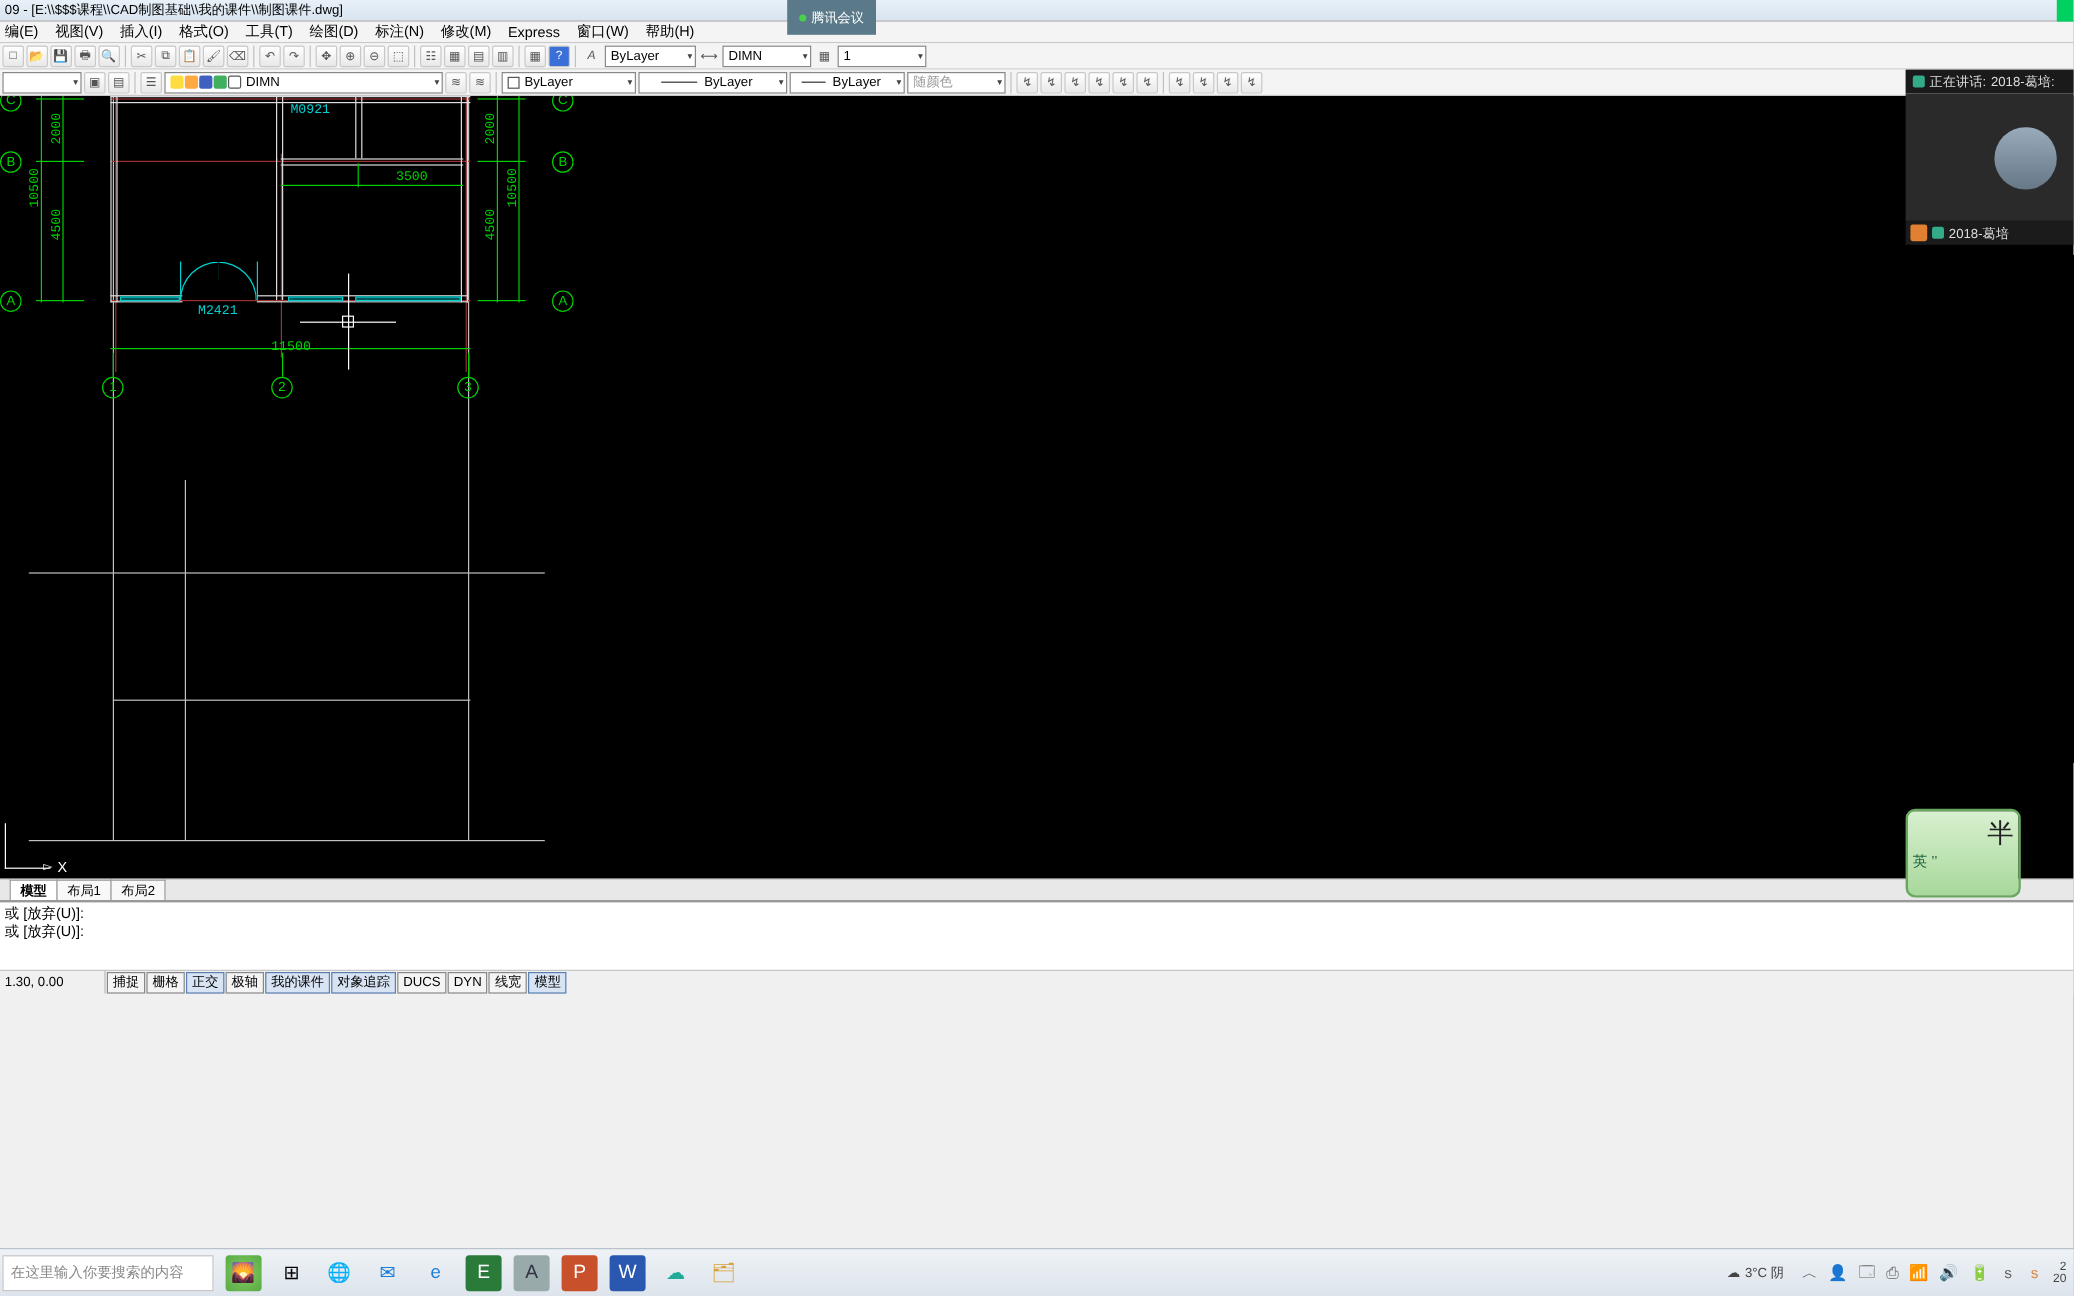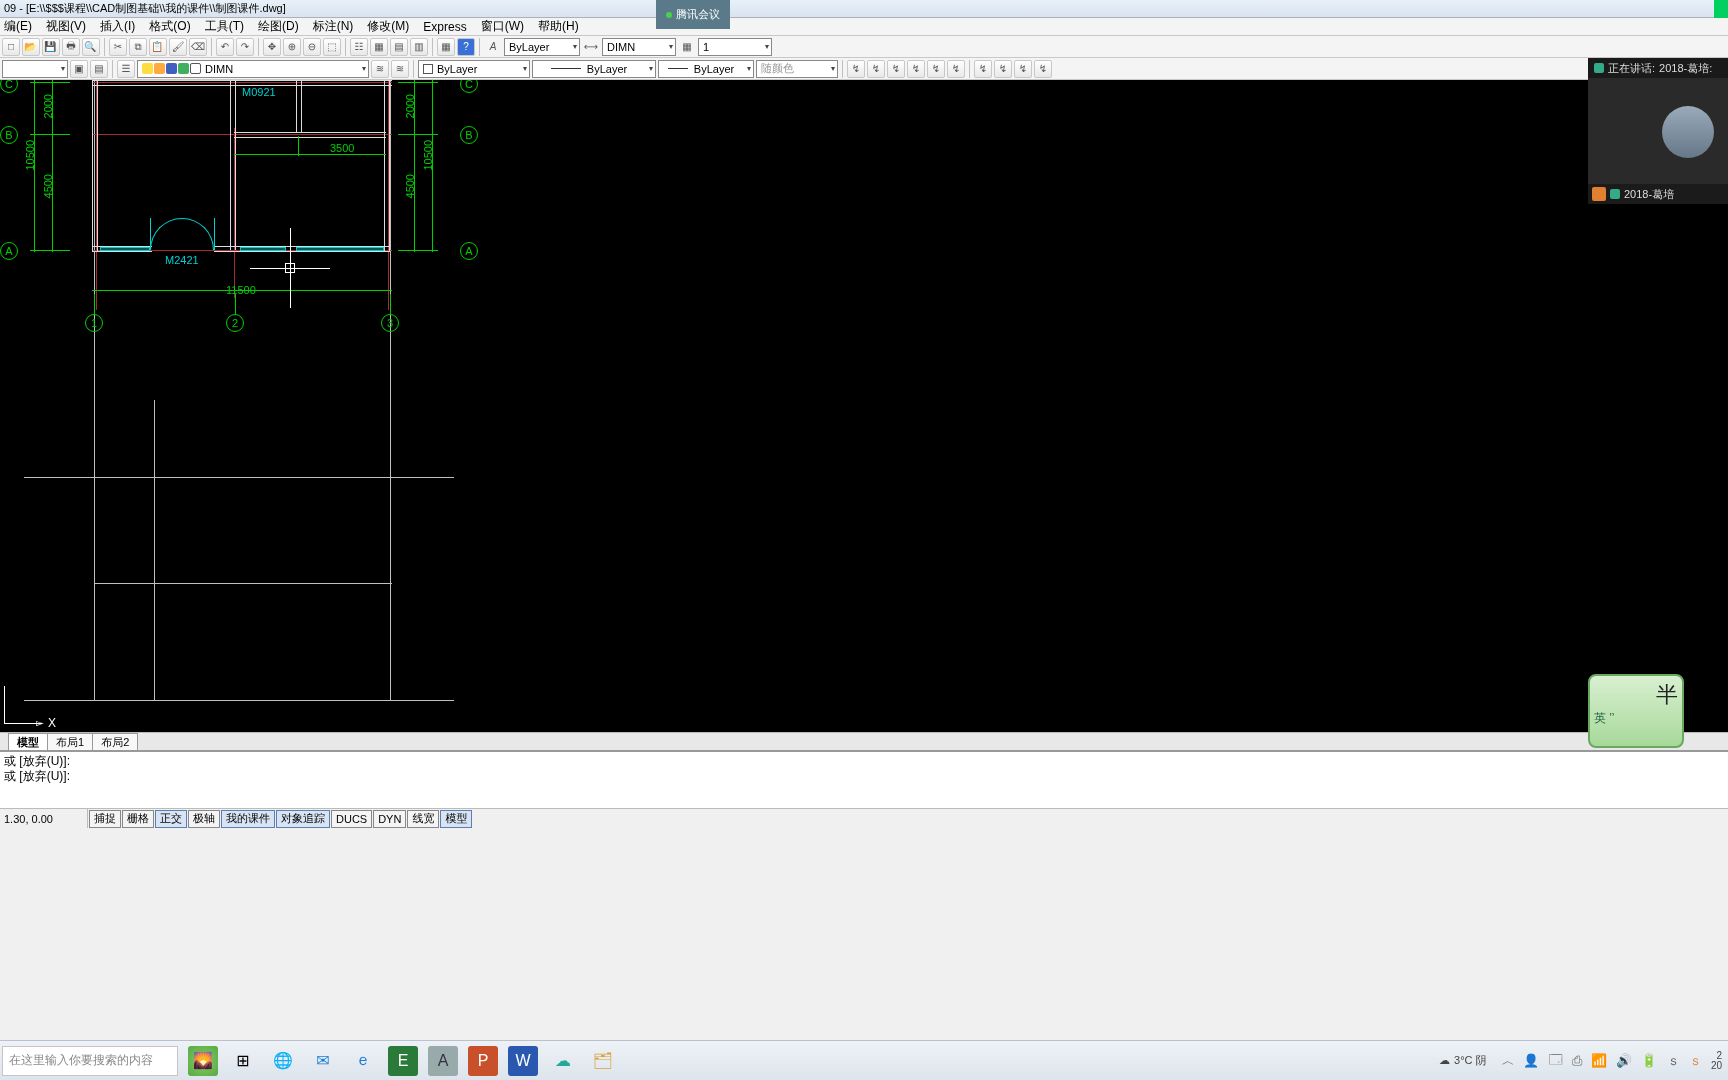--- a/index.html
+++ b/index.html
@@ -38,21 +38,21 @@
 
 .canvas { position: relative; height: 652px; background: #000; overflow: hidden; }
 
 
 .hLine, .vLine { position: absolute; background: #c0c0c0; }
 .hLine { height: 1px; } .vLine { width: 1px; }
 .green { background: #00d000 !important; color:#00d000; }
 .redln { background: #a03030 !important; }
 .cyan { background: #00d0d0 !important; }
 
-.dtxt { position: absolute; color: #00d000; font-size: 11px; font-family: Liberation Sans, sans-serif; }
+.dtxt { position: absolute; color: #00d000; font-size: 11px; font-family: Liberation Mono, monospace; }
 .dtxt.v { writing-mode: vertical-rl; transform: rotate(180deg); }
 .dtxt.c { color:#00d0d0; }
 
 .bubble { position: absolute; width: 18px; height: 18px; border: 1px solid #00d000; border-radius: 50%; color: #00d000; font-size: 11px; display: flex; align-items: center; justify-content: center; background: transparent; }
 
 .wallH { position:absolute; height:6px; border-top:1px solid #dcdcdc; border-bottom:1px solid #dcdcdc; }
 .wallV { position:absolute; width:6px; border-left:1px solid #dcdcdc; border-right:1px solid #dcdcdc; }
 .window-seg { position:absolute; height:4px; background:#005858; border:1px solid #00d0d0; }
 .door-arc { position:absolute; border:1px solid #00d0d0; border-bottom:none; border-right:none; border-radius:100% 0 0 0; }
 .door-arc.r { border:1px solid #00d0d0; border-bottom:none; border-left:none; border-radius:0 100% 0 0; }

